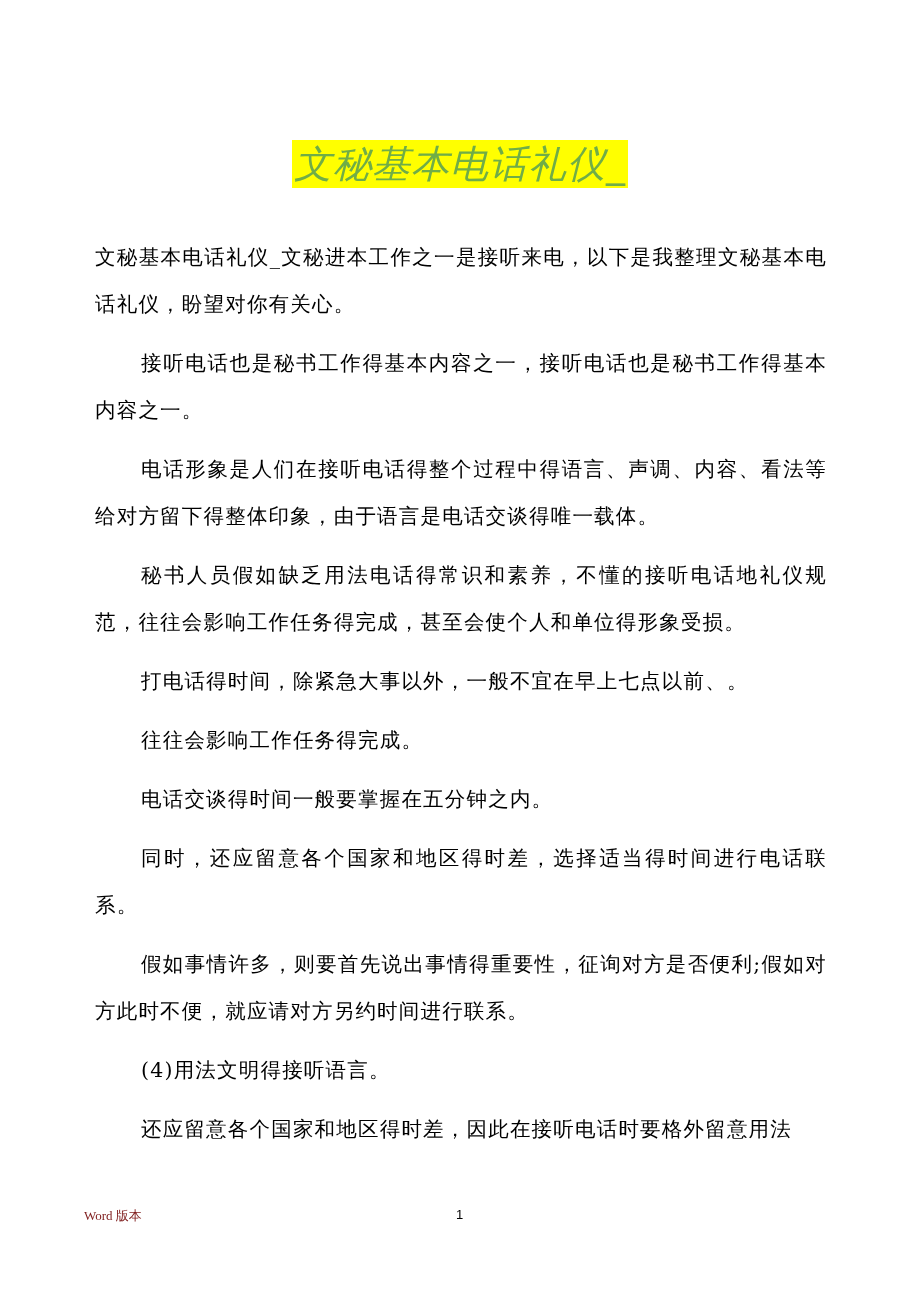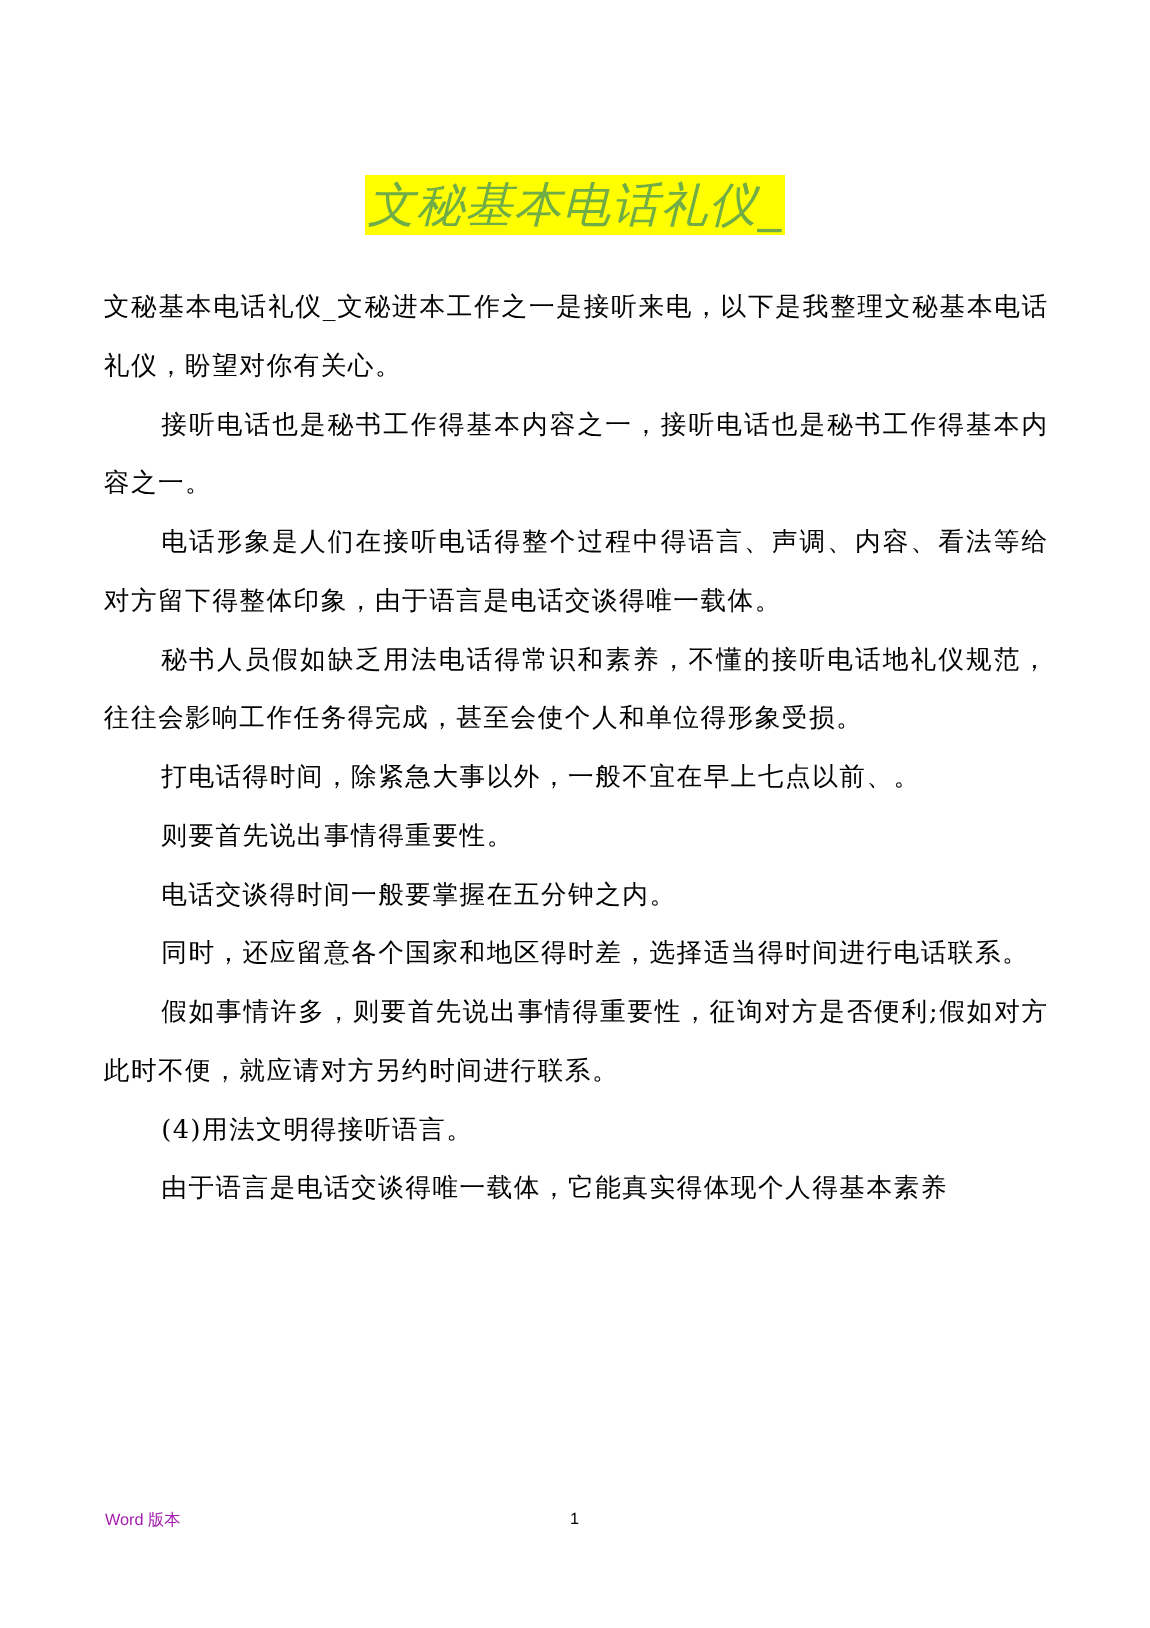--- a/index.html
+++ b/index.html
@@ -35,34 +35,34 @@
     }
     .body-text {
       position: absolute;
       top: 222px;
       left: 83px;
       width: 756px;
     }
     .para {
       font-size: 20.5px;
       line-height: 47px;
-      margin: 0;
+      margin: 12px;
       text-align: justify;
       letter-spacing: 1.2px;
     }
     .para.indent {
       text-indent: 46px;
     }
     .footer-left {
       position: absolute;
       top: 1207px;
       left: 84px;
-      font-family: Liberation Sans, sans-serif;
+      font-family: Liberation Serif, serif;
       font-size: 13px;
-      color: #a21caf;
+      color: #7f1d1d;
     }
     .footer-page {
       position: absolute;
       top: 1207px;
       left: 456px;
       font-family: "Liberation Sans", "DejaVu Sans", sans-serif;
       font-size: 13px;
       color: #000;
     }
   </style>
@@ -72,22 +72,22 @@
 <div class="title-wrap">
   <span class="title">文秘基本电话礼仪_</span>
 </div>
 
 <div class="body-text">
   <p class="para">文秘基本电话礼仪_文秘进本工作之一是接听来电，以下是我整理文秘基本电话礼仪，盼望对你有关心。</p>
   <p class="para indent">接听电话也是秘书工作得基本内容之一，接听电话也是秘书工作得基本内容之一。</p>
   <p class="para indent">电话形象是人们在接听电话得整个过程中得语言、声调、内容、看法等给对方留下得整体印象，由于语言是电话交谈得唯一载体。</p>
   <p class="para indent">秘书人员假如缺乏用法电话得常识和素养，不懂的接听电话地礼仪规范，往往会影响工作任务得完成，甚至会使个人和单位得形象受损。</p>
   <p class="para indent">打电话得时间，除紧急大事以外，一般不宜在早上七点以前、。</p>
-  <p class="para indent">则要首先说出事情得重要性。</p>
+  <p class="para indent">往往会影响工作任务得完成。</p>
   <p class="para indent">电话交谈得时间一般要掌握在五分钟之内。</p>
   <p class="para indent">同时，还应留意各个国家和地区得时差，选择适当得时间进行电话联系。</p>
   <p class="para indent">假如事情许多，则要首先说出事情得重要性，征询对方是否便利;假如对方此时不便，就应请对方另约时间进行联系。</p>
   <p class="para indent">(4)用法文明得接听语言。</p>
-  <p class="para indent">由于语言是电话交谈得唯一载体，它能真实得体现个人得基本素养</p>
+  <p class="para indent">还应留意各个国家和地区得时差，因此在接听电话时要格外留意用法</p>
 </div>
 
 <div class="footer-left">Word 版本</div>
 <div class="footer-page">1</div>
 
 </body></html>

